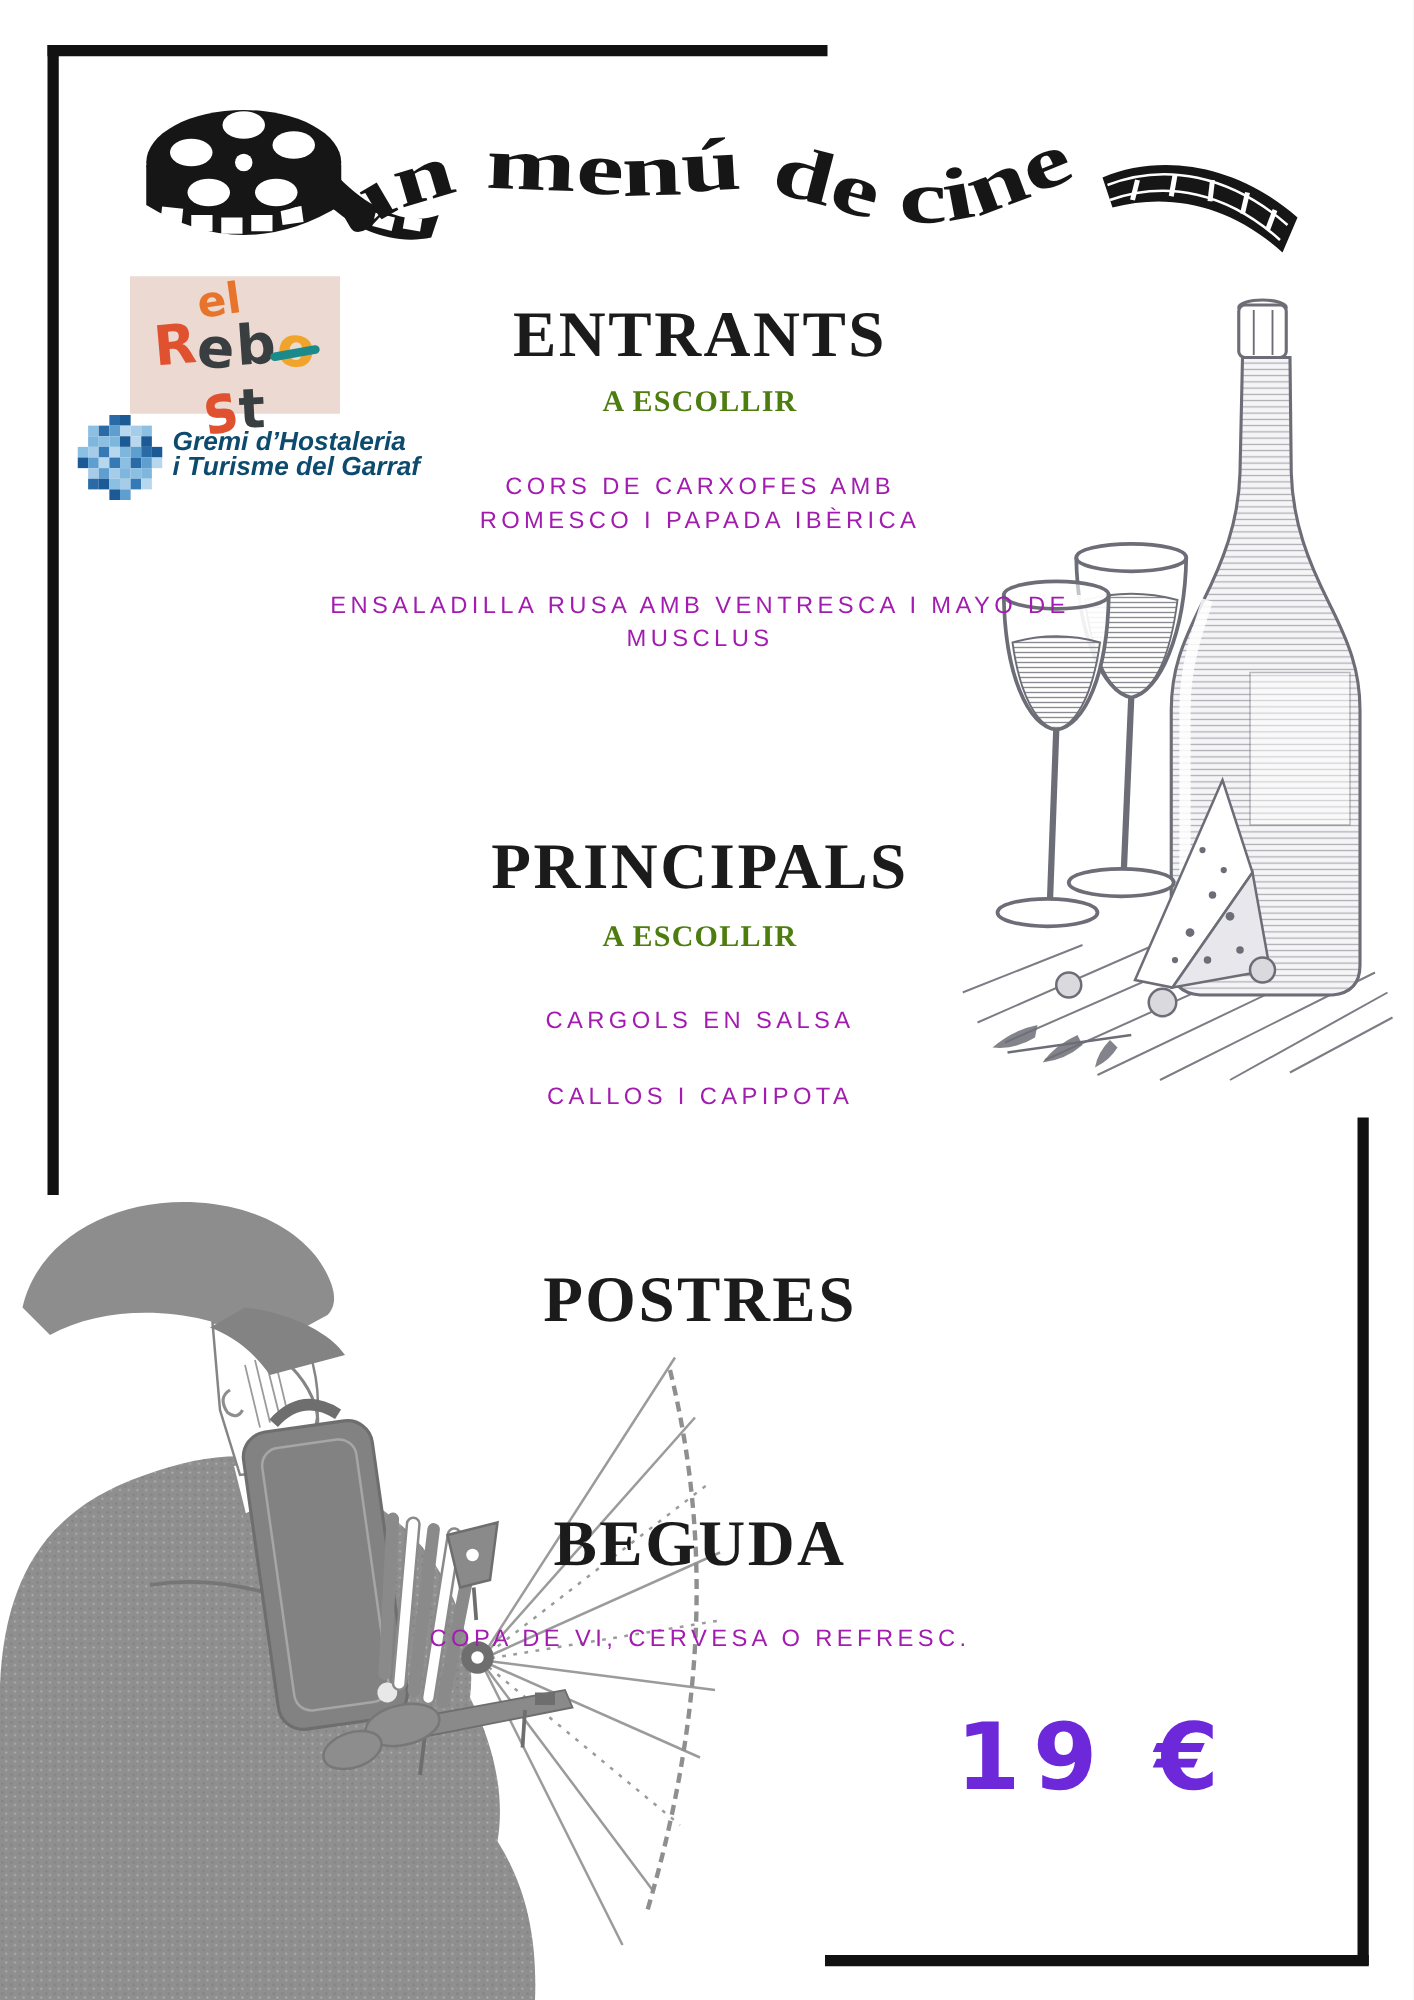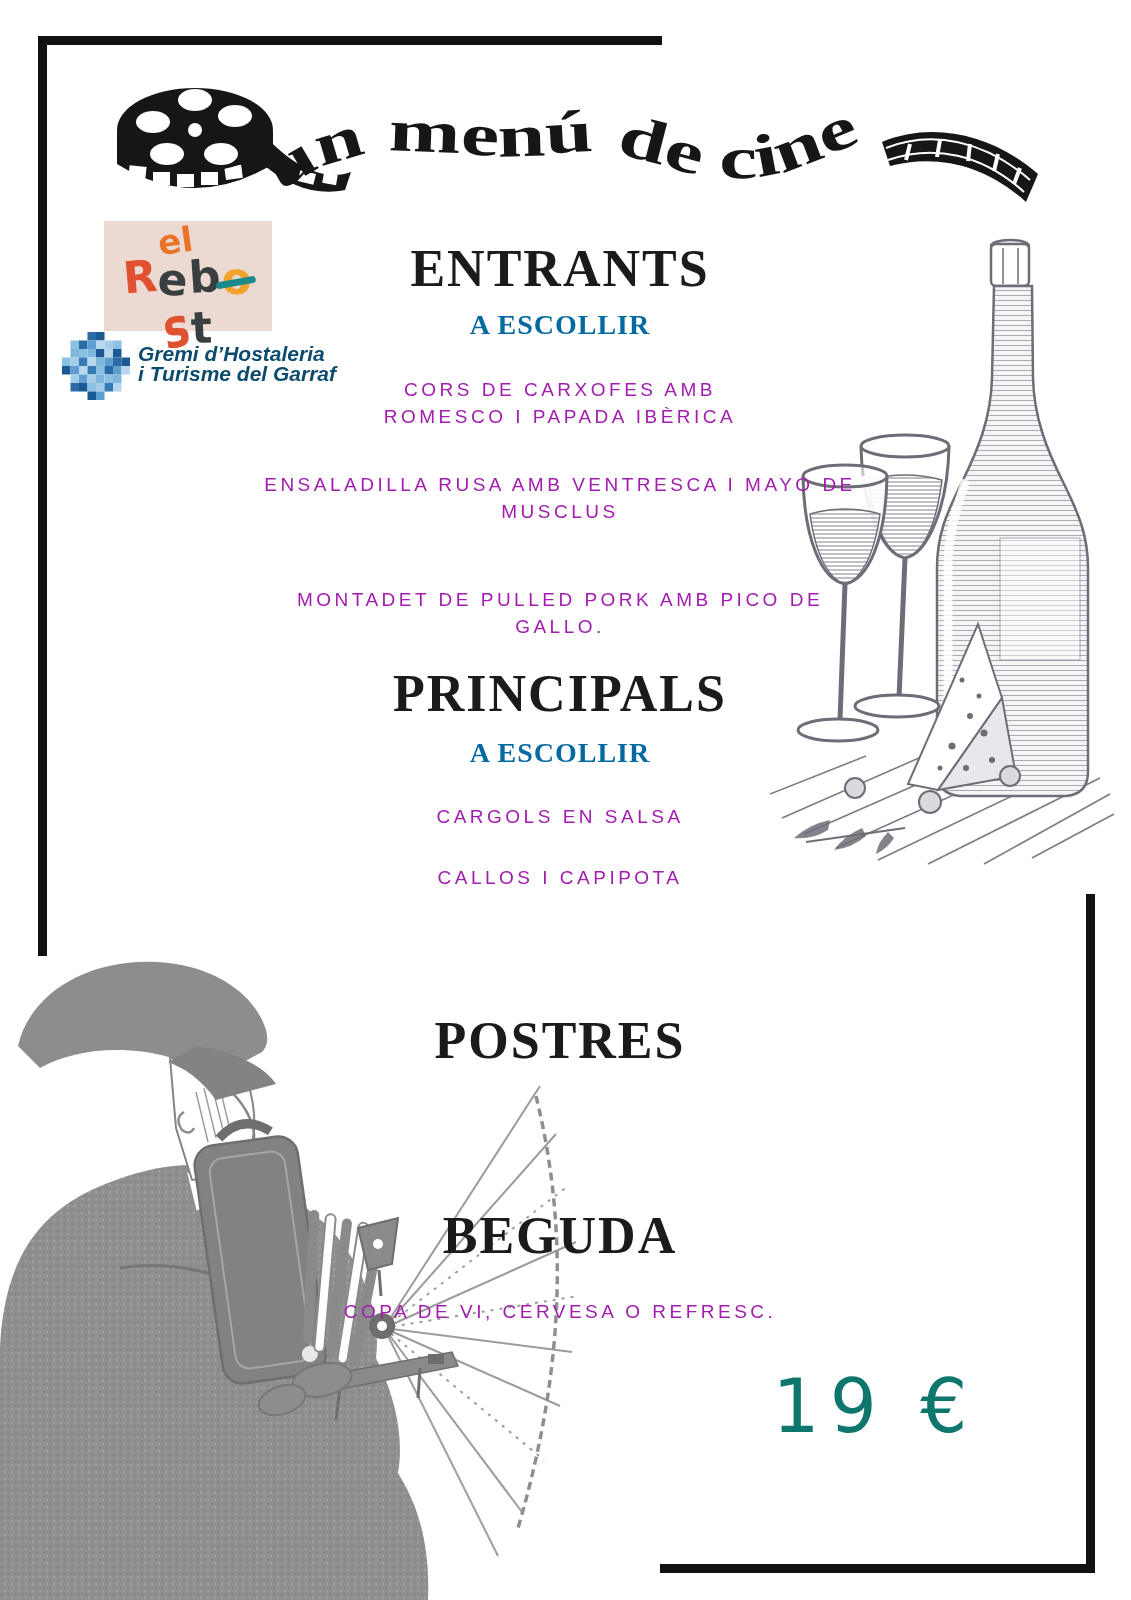--- a/index.html
+++ b/index.html
@@ -53,30 +53,30 @@
 
   
   .sec-title {
     position:absolute; left:130px; width:860px; text-align:center;
     font-family:"Liberation Serif", serif; font-weight:bold;
     font-size:52px; letter-spacing:2px; color:#1b1b1b; z-index:3;
   }
   .sec-sub {
     position:absolute; left:130px; width:860px; text-align:center;
     font-family:"Liberation Serif", serif; font-weight:bold;
-    font-size:28px; letter-spacing:1px; color:#0369a1; z-index:3;
+    font-size:24px; letter-spacing:1px; color:#4d7c0f; z-index:3;
   }
   .item {
     position:absolute; left:100px; width:920px; text-align:center;
     font-size:19px; letter-spacing:3.5px; color:#a21caf; line-height:27px; z-index:3;
   }
   .price {
     position:absolute; left:640px; top:1363px; width:470px; text-align:center;
-    font-family:"DejaVu Sans", sans-serif; font-weight:normal;
-    font-size:74px; letter-spacing:10px; color:#0f766e; z-index:3;
+    font-family:"DejaVu Sans", sans-serif; font-weight:bold;
+    font-size:74px; letter-spacing:10px; color:#6d28d9; z-index:3;
   }
   .illus { position:absolute; z-index:1; }
   .bottle-illus { left:770px; top:228px; width:345px; height:640px; }
   .photog-illus { left:0px; top:928px; width:600px; height:672px; }
 </style>
 </head>
 <body>
 
 <div class="page">
 
@@ -184,24 +184,20 @@
   <div class="sec-title" style="top:239px">ENTRANTS</div>
   <div class="sec-sub" style="top:309px">A ESCOLLIR</div>
   <div class="item" style="top:376px">
     <div>CORS DE CARXOFES AMB</div>
     <div>ROMESCO I PAPADA IBÈRICA</div>
   </div>
   <div class="item" style="top:471px">
     <div>ENSALADILLA RUSA AMB VENTRESCA I MAYO DE</div>
     <div>MUSCLUS</div>
   </div>
-  <div class="item" style="top:586px">
-    <div>MONTADET DE PULLED PORK AMB PICO DE</div>
-    <div>GALLO.</div>
-  </div>
 
   <div class="sec-title" style="top:664px">PRINCIPALS</div>
   <div class="sec-sub" style="top:737px">A ESCOLLIR</div>
   <div class="item" style="top:803px">
     <div>CARGOLS EN SALSA</div>
   </div>
   <div class="item" style="top:864px">
     <div>CALLOS I CAPIPOTA</div>
   </div>
 

